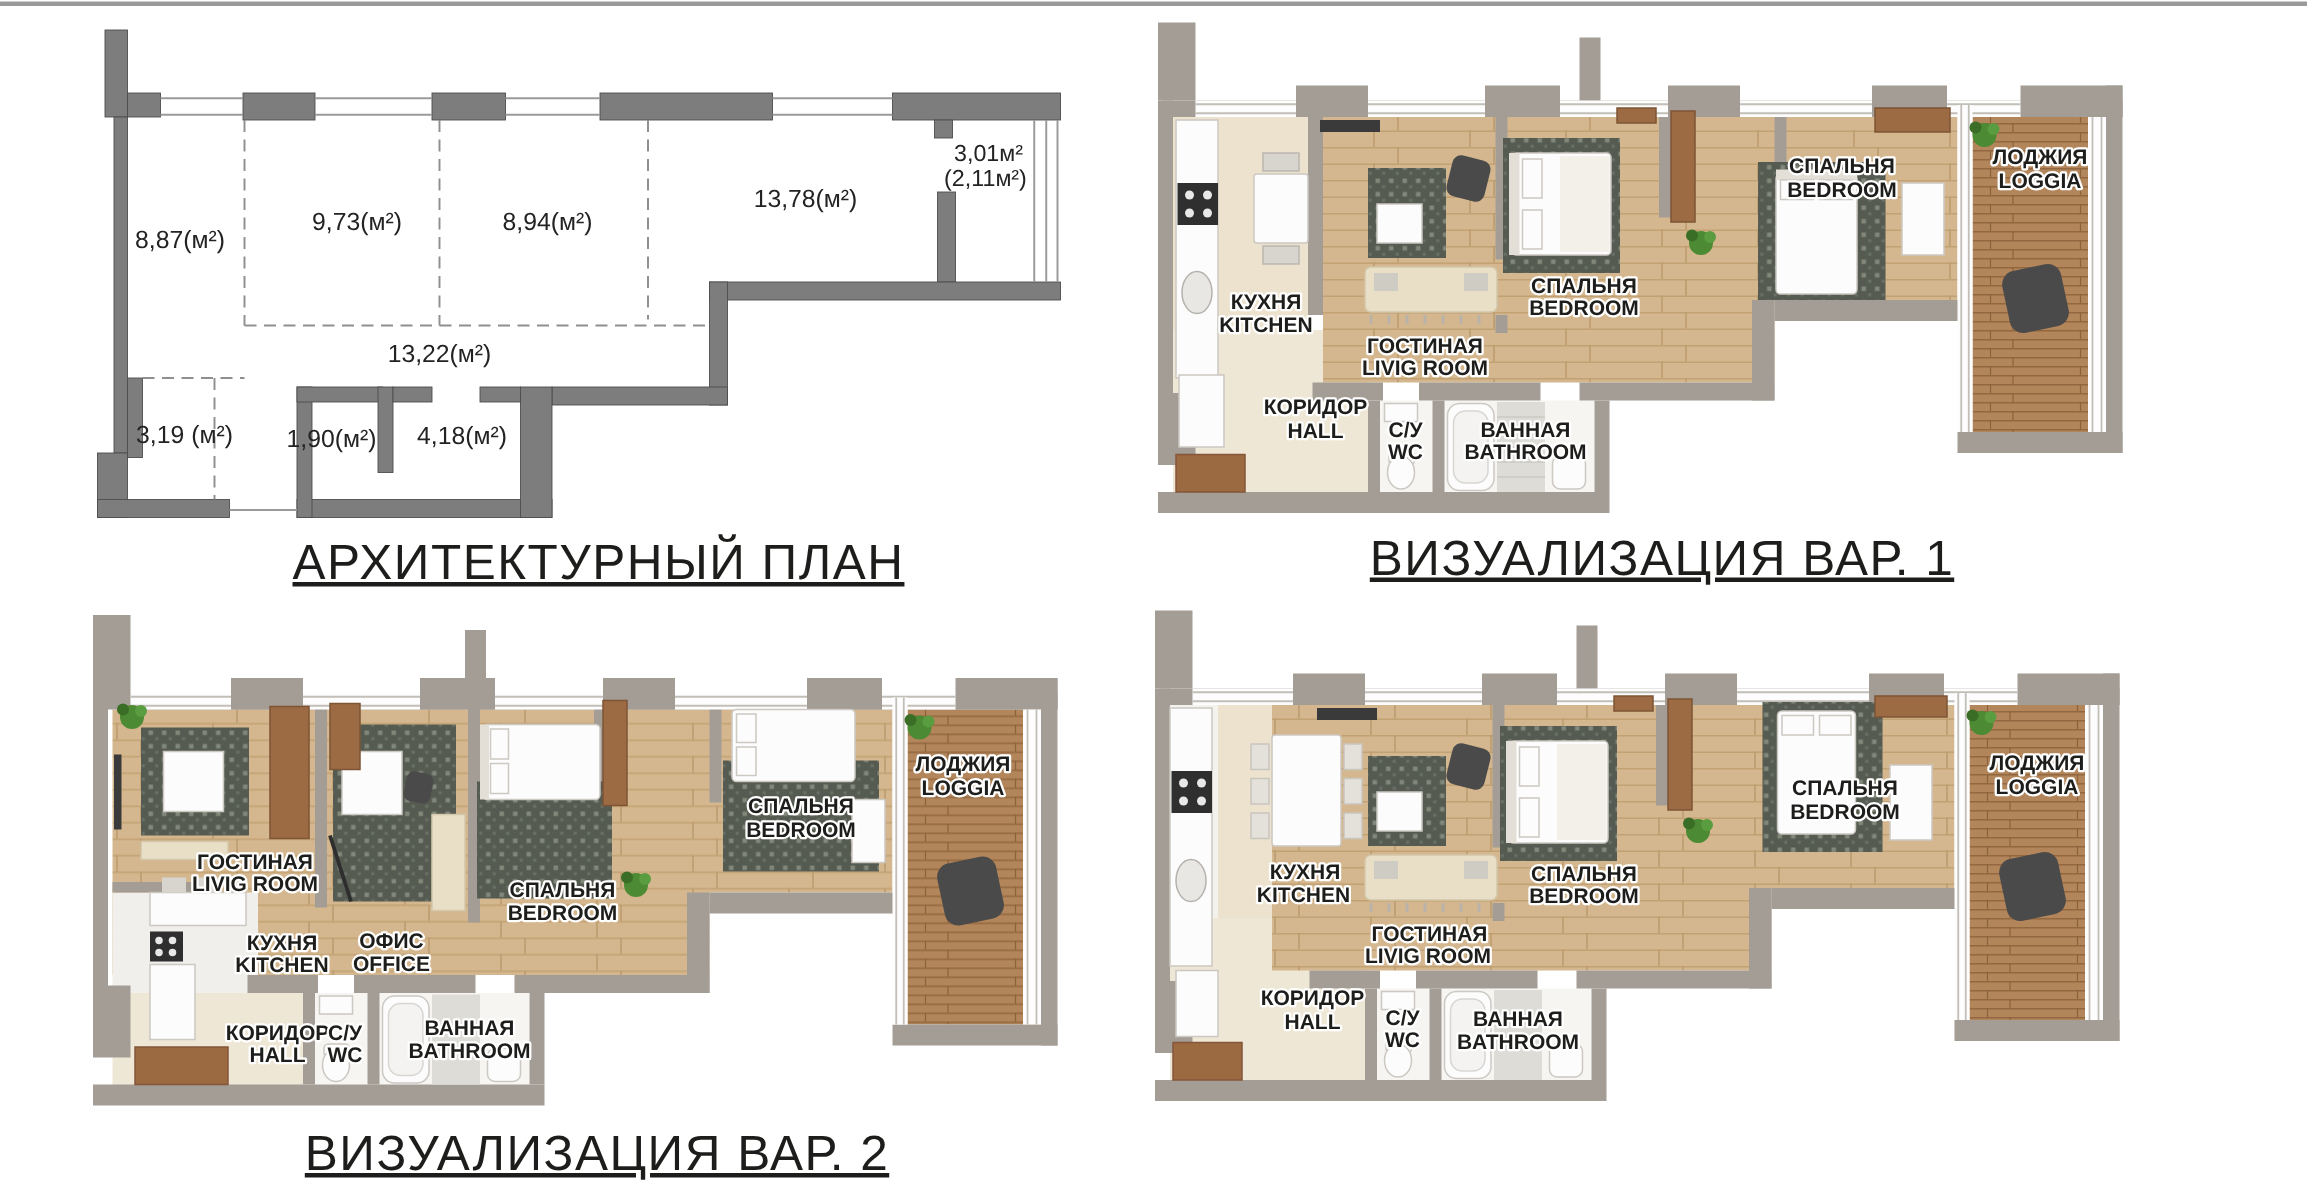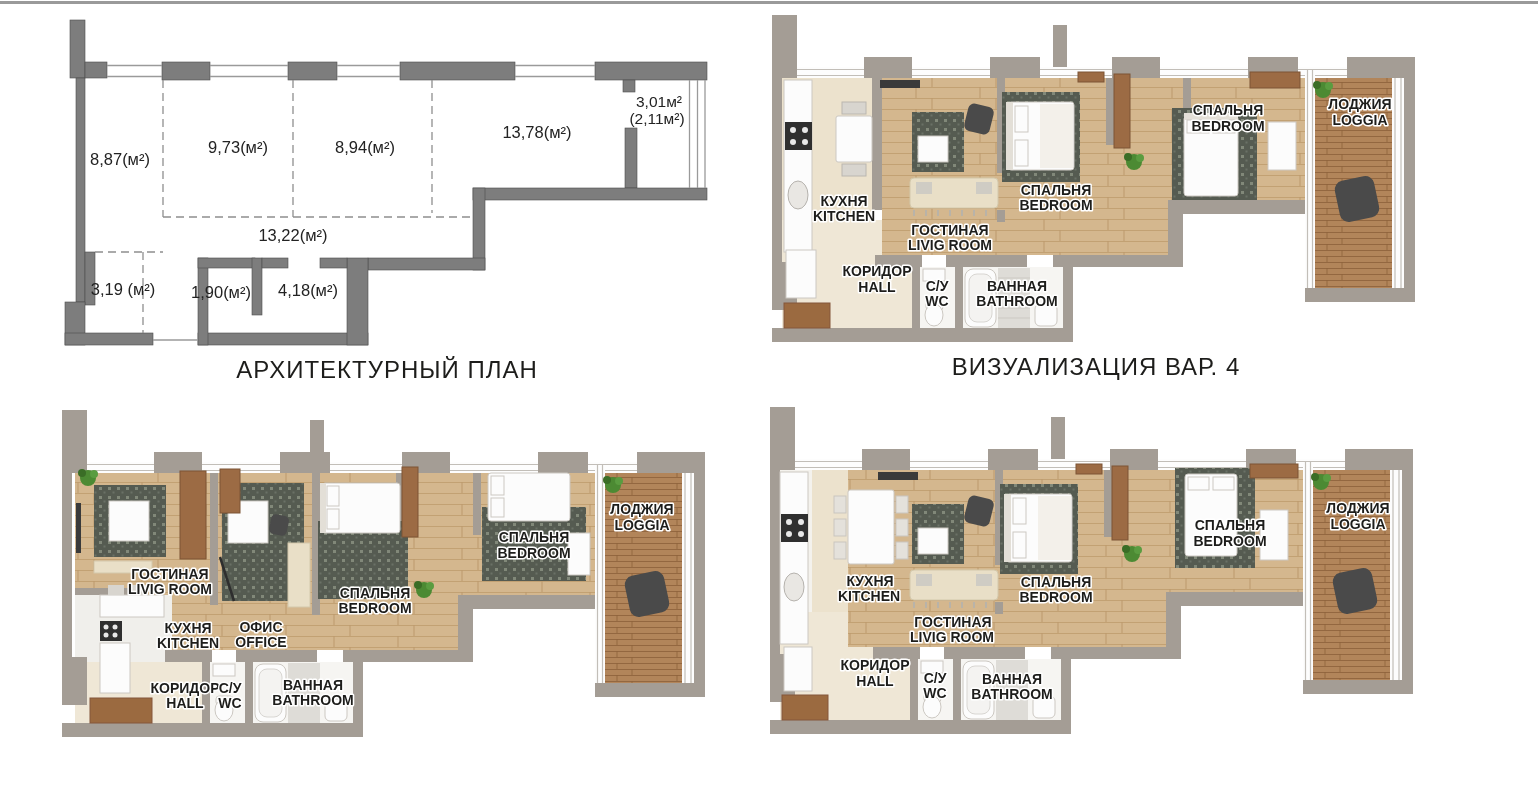--- a/index.html
+++ b/index.html
@@ -1,21 +1,21 @@
 <!DOCTYPE html>
 <html><head>
 <meta charset="utf-8">
 <style>
   html,body{margin:0;padding:0;background:#fff;}
   #stage{position:relative;width:1538px;height:798px;background:#fff;overflow:hidden;
          font-family:"Liberation Sans",sans-serif;}
   #toprule{position:absolute;left:0;top:1px;width:1538px;height:3px;}
   .panel{position:absolute;}
-  .cap{position:absolute;left:0;width:100%;text-align:center;font-size:24px;
-       letter-spacing:1px;color:#1d1d1b;white-space:nowrap;}
+  .cap{position:absolute;left:12px;width:100%;text-align:center;font-size:33px;
+       letter-spacing:1px;color:#1d1d1b;white-space:nowrap;text-decoration:underline;}
   svg{display:block;}
   
   .pw{fill:#7d7d7d;stroke:#4e4e4e;stroke-width:.6;}
   .pln{stroke:#9a9a9a;stroke-width:1.3;fill:none;}
   .dash{stroke:#8f8f8f;stroke-width:1.3;stroke-dasharray:8 5;fill:none;}
   .plab{font:16.5px "Liberation Sans",sans-serif;fill:#232323;text-anchor:middle;}
   .plab2{font:15.5px "Liberation Sans",sans-serif;fill:#232323;text-anchor:middle;}
   
   .wall{fill:#a49d95;}
   .glz{fill:#fdfdfd;}
@@ -240,21 +240,21 @@
         <text class="rlab" x="588" y="99">ЛОДЖИЯ</text>
         <text class="rlab" x="588" y="115">LOGGIA</text>
         <text class="rlab" x="105" y="266">КОРИДОР</text>
         <text class="rlab" x="105" y="282">HALL</text>
         <text class="rlab" x="165" y="281">С/У</text>
         <text class="rlab" x="165" y="296">WC</text>
         <text class="rlab" x="245" y="281">ВАННАЯ</text>
         <text class="rlab" x="245" y="296">BATHROOM</text>
       </g>
     </svg>
-    <div class="cap" style="top:343px;">ВИЗУАЛИЗАЦИЯ ВАР. 4</div>
+    <div class="cap" style="top:343px;">ВИЗУАЛИЗАЦИЯ ВАР. 1</div>
   </div>
 
   <div class="panel" style="left:62px;top:405px;width:648px;">
     <svg width="648" height="341" viewBox="0 0 648 341">
       <path fill="url(#wood)" d="M13 68H533V190H411V245H13Z"></path>
       <rect x="13" y="190" width="97" height="67" fill="#f0efeb"></rect>
       <rect class="beige2" x="13" y="257" width="127" height="63"></rect>
       <rect class="btile" x="148" y="257" width="143" height="61"></rect>
       <rect fill="url(#lgw)" x="543" y="68" width="89" height="210"></rect>
       <g class="wall">
@@ -374,20 +374,21 @@
         <text class="rlab" x="580" y="109">ЛОДЖИЯ</text>
         <text class="rlab" x="580" y="125">LOGGIA</text>
         <text class="rlab" x="123" y="288">КОРИДОР</text>
         <text class="rlab" x="123" y="303">HALL</text>
         <text class="rlab" x="168" y="288">С/У</text>
         <text class="rlab" x="168" y="303">WC</text>
         <text class="rlab" x="251" y="285">ВАННАЯ</text>
         <text class="rlab" x="251" y="300">BATHROOM</text>
       </g>
     </svg>
+    <div class="cap" style="top:345px;">ВИЗУАЛИЗАЦИЯ ВАР. 2</div>
   </div>
 
   <div class="panel" style="left:770px;top:402px;width:648px;">
     <svg width="648" height="341" viewBox="0 0 648 341">
       <rect x="8" y="68" width="34" height="177" fill="#f4f2ed"></rect>
       <rect class="beige" x="42" y="68" width="36" height="177"></rect>
       <rect class="beige2" x="10" y="210" width="130" height="110"></rect>
       <path fill="url(#wood)" d="M78 68H533V190H411V245H78Z"></path>
       <rect class="btile" x="148" y="257" width="143" height="61"></rect>
       <rect fill="url(#lgw)" x="543" y="68" width="89" height="210"></rect>

